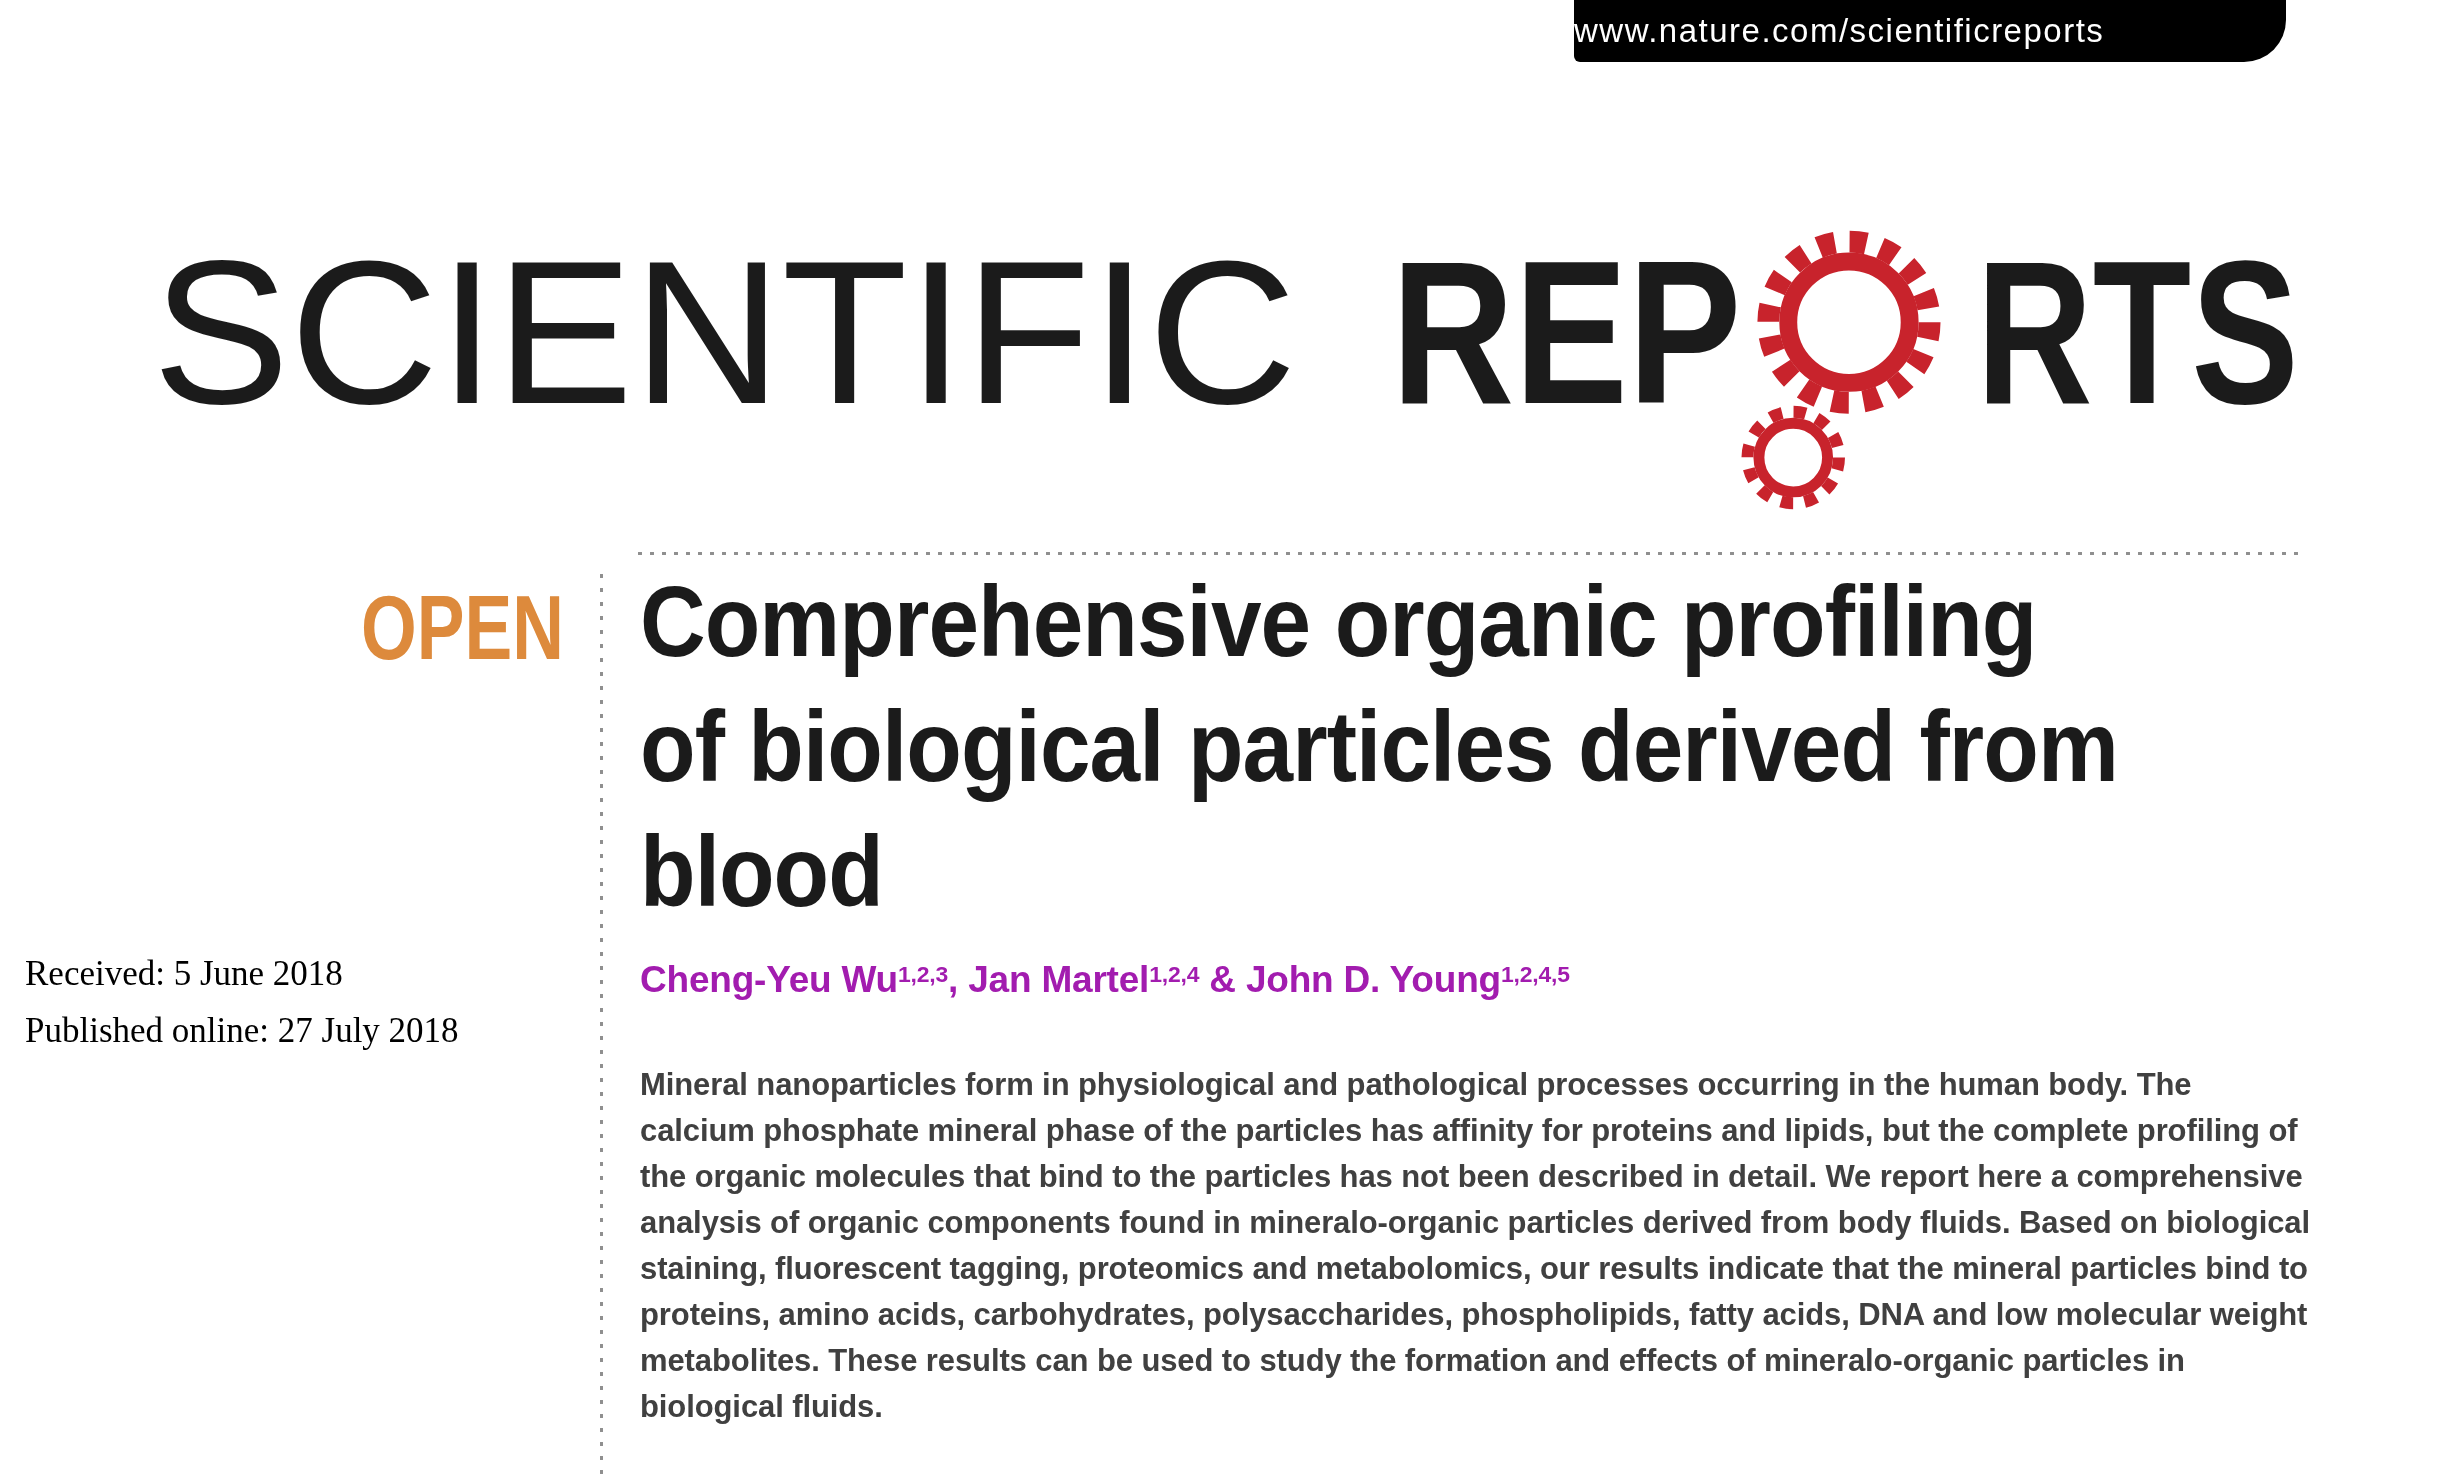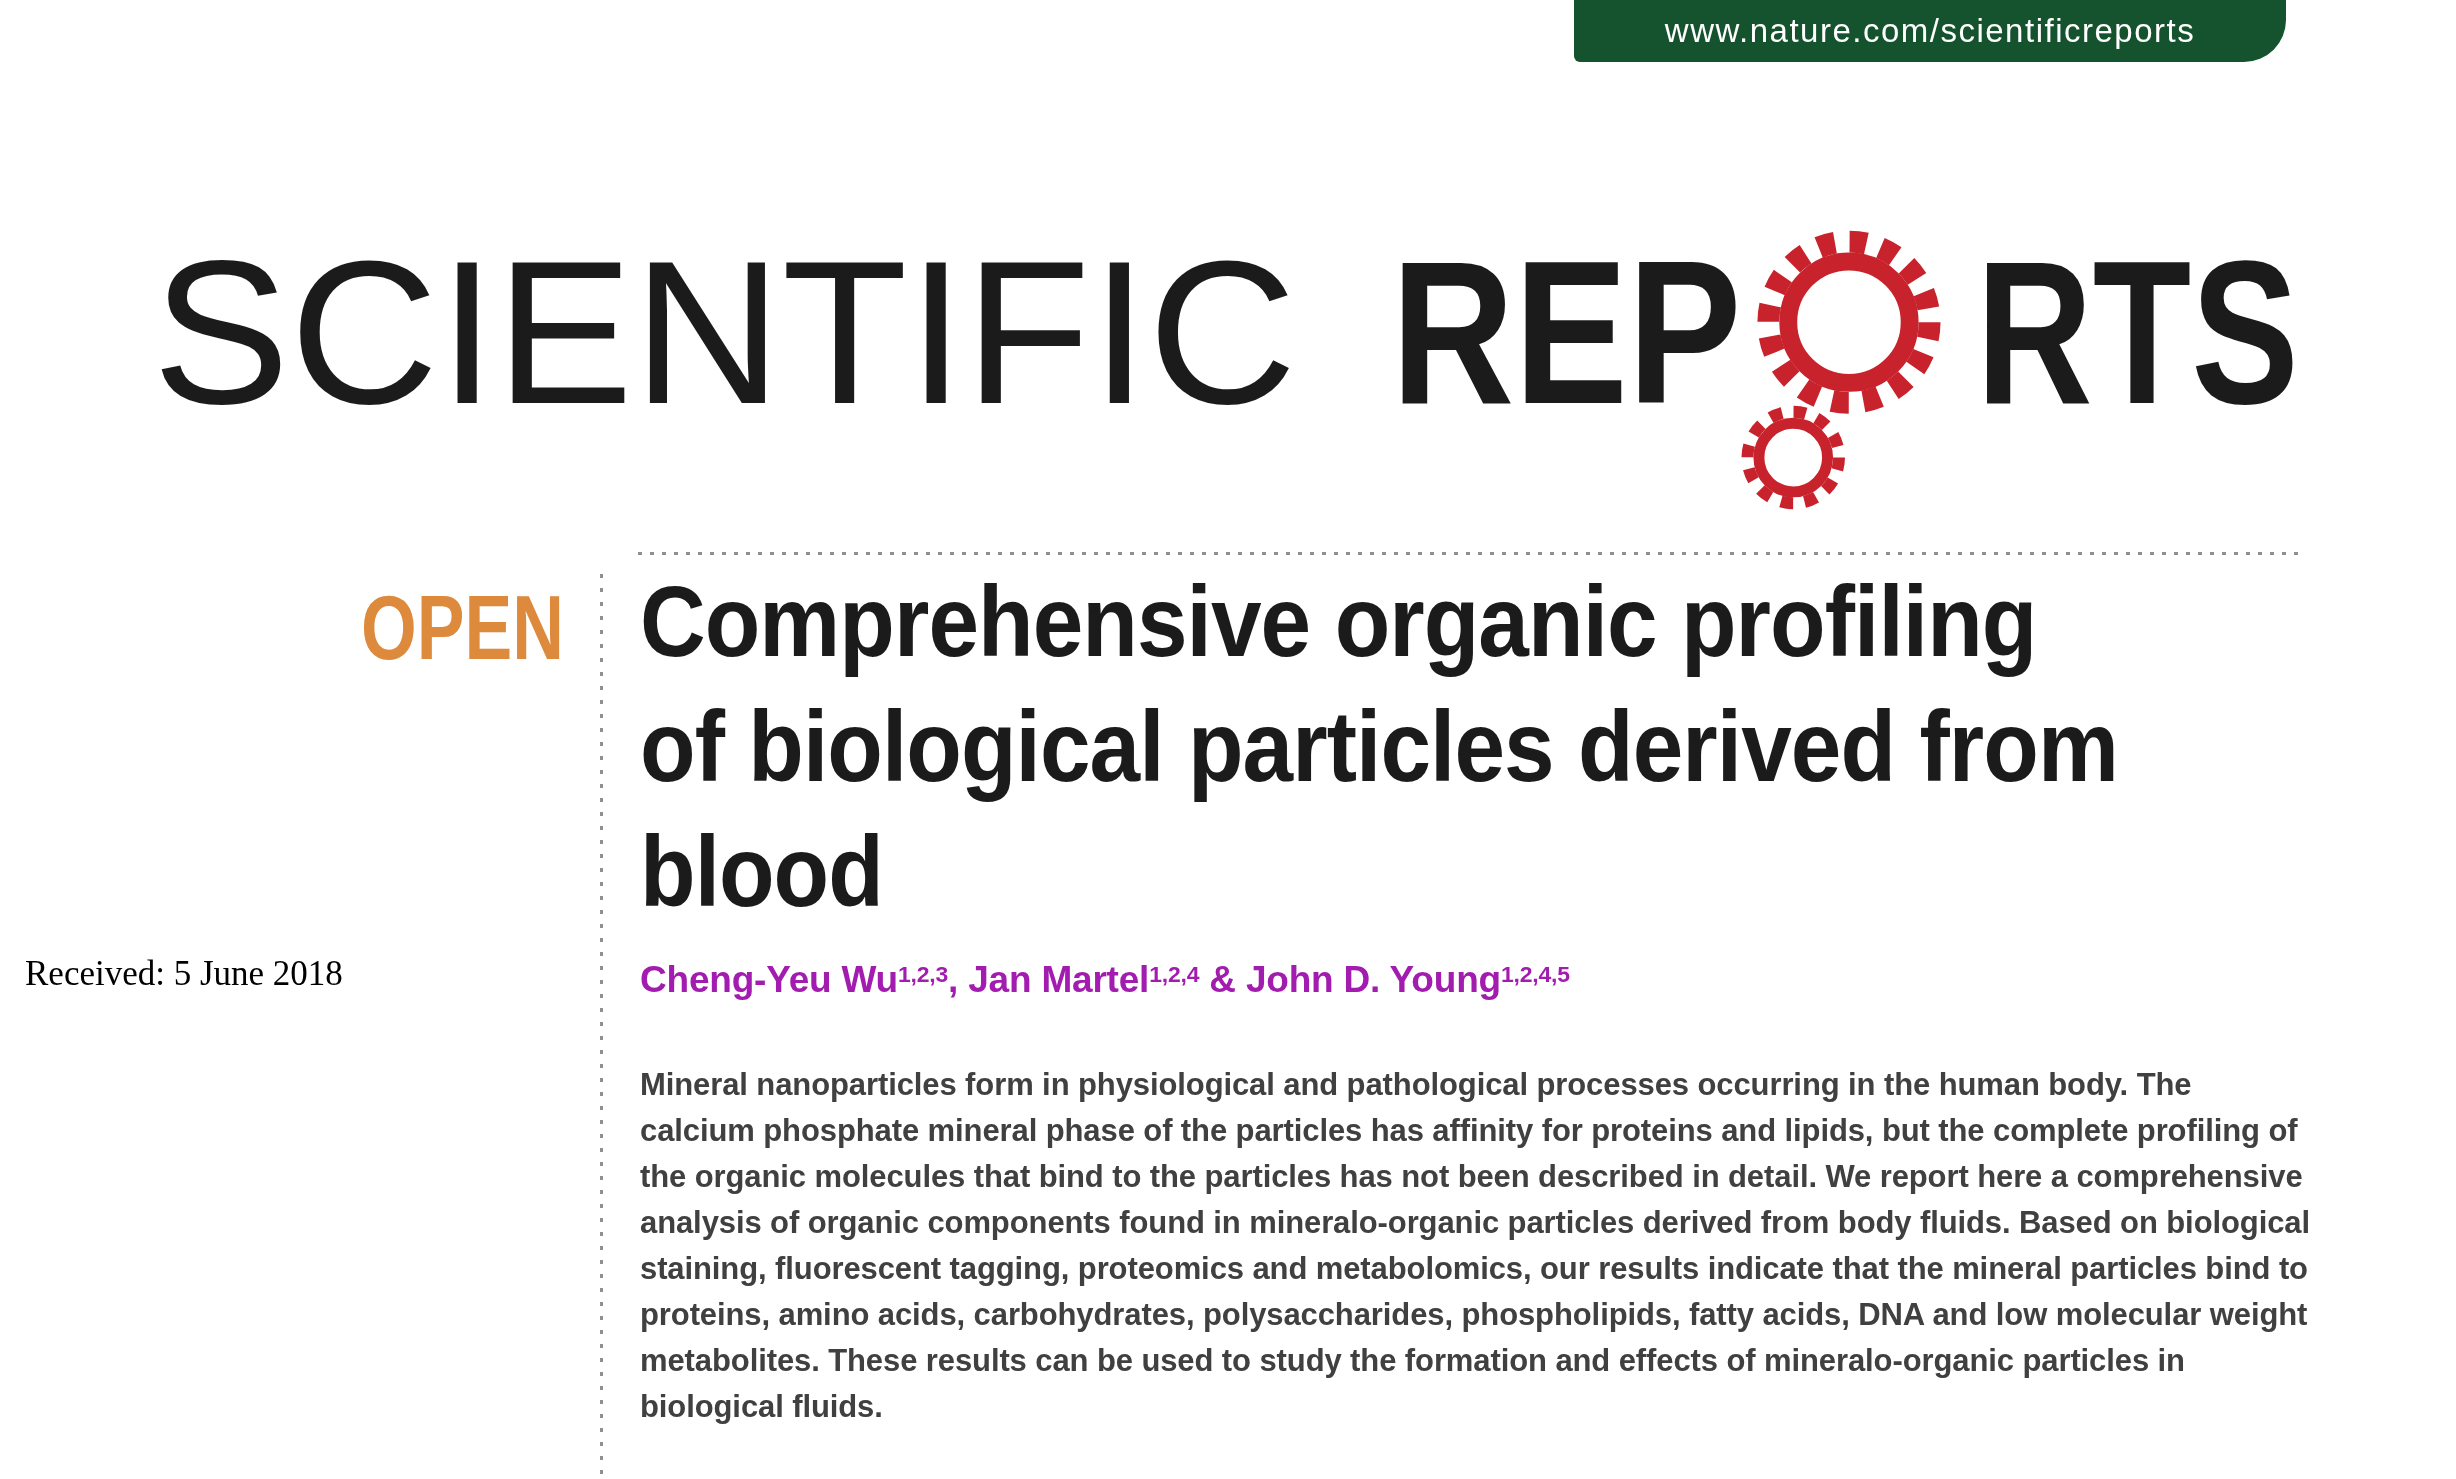--- a/index.html
+++ b/index.html
@@ -7,23 +7,23 @@
     width:2457px;height:1480px;
     position:relative;
     background:#ffffff;
     font-family:"Liberation Sans","DejaVu Sans",sans-serif;
     color:#1b1b1b;
     overflow:hidden;
   }
   
   .url-badge{
     position:absolute;left:1574px;top:0;width:712px;height:62px;
-    background:#14532d;
+    background:#000000;
     border-radius:0 0 42px 6px;
-    display:flex;align-items:center;justify-content:center;
+    display:flex;align-items:center;justify-content:flex-start;
   }
   .url-badge span{
     color:#ffffff;font-size:33px;letter-spacing:1.5px;font-weight:400;
   }
   
   .logo-svg{position:absolute;left:0;top:149px;}
   .logo-light{font-family:"Liberation Sans","DejaVu Sans",sans-serif;font-weight:400;fill:#1b1b1b;}
   .logo-bold{font-family:"Liberation Sans","DejaVu Sans",sans-serif;font-weight:700;fill:#1b1b1b;}
   
   .open-svg{position:absolute;left:361px;top:575px;}
@@ -101,14 +101,15 @@
 </div>
 
 <div class="authors">
   <span>Cheng-Yeu Wu</span><sup>1,2,3</sup><span>, </span><span>Jan Martel</span><sup>1,2,4</sup><span> &amp; </span><span>John D. Young</span><sup>1,2,4,5</sup>
 </div>
 
 <div class="abstract">Mineral nanoparticles form in physiological and pathological processes occurring in the human body. The calcium phosphate mineral phase of the particles has affinity for proteins and lipids, but the complete profiling of the organic molecules that bind to the particles has not been described in detail. We report here a comprehensive analysis of organic components found in mineralo-organic particles derived from body fluids. Based on biological staining, fluorescent tagging, proteomics and metabolomics, our results indicate that the mineral particles bind to proteins, amino acids, carbohydrates, polysaccharides, phospholipids, fatty acids, DNA and low molecular weight metabolites. These results can be used to study the formation and effects of mineralo-organic particles in biological fluids.</div>
 
 <div class="dates">
   <div>Received: 5 June 2018</div>
+  <div>Published online: 27 July 2018</div>
 </div>
 
 
 </body></html>

